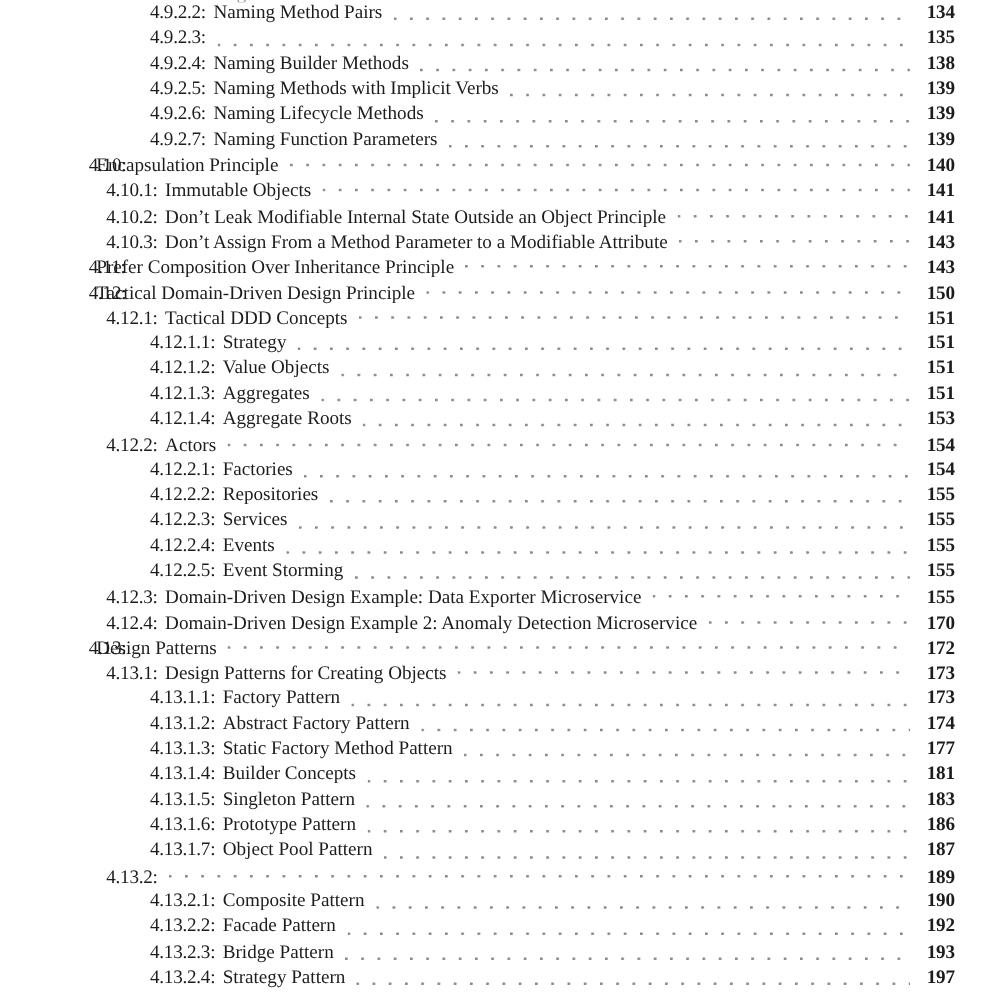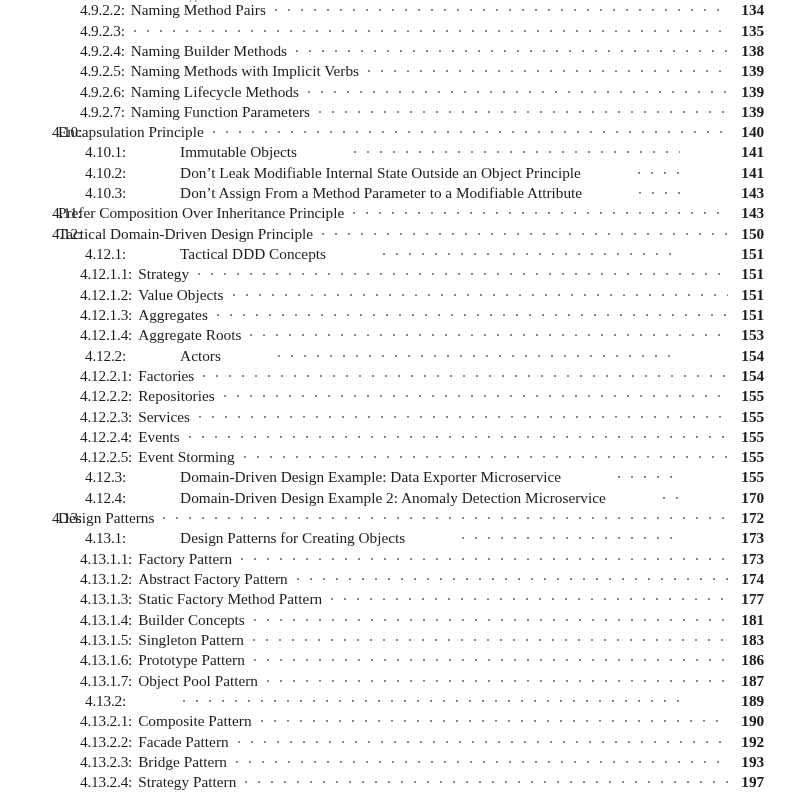--- a/index.html
+++ b/index.html
@@ -43,23 +43,23 @@
     align-items: baseline;
     height: 20.32px;
     line-height: 20.32px;
     font-size: 15.3px;
     white-space: nowrap;
     overflow: hidden;
   }
 
   
   .lvl2 .num { width: 0; }
-  .lvl2 { padding-left: 52px; }
-  .lvl3 { padding-left: 85px; gap: 48px; }
-  .lvl4 { padding-left: 80px; }
+  .lvl2 { padding-left: 71px; }
+  .lvl3 { padding-left: 85px; }
+  .lvl4 { padding-left: 120px; align-items: flex-end; }
 
   .num {
     letter-spacing: -0.2px;
   }
   .title {
     padding-left: 6px;
   }
 
   .leader {
     flex: 1 1 auto;

